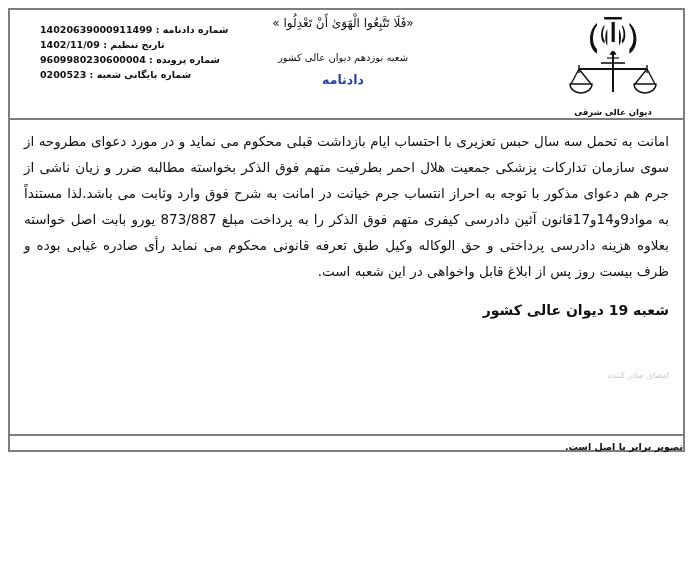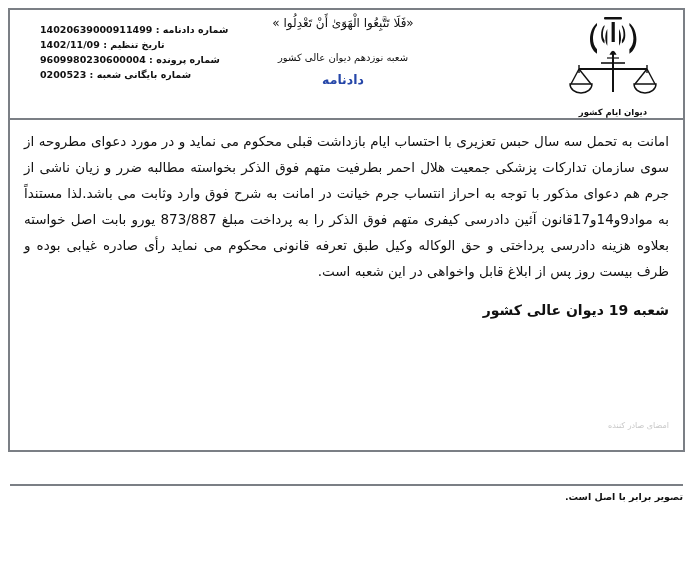--- a/index.html
+++ b/index.html
@@ -104,21 +104,21 @@
 
   .divider {
     height: 2px;
     background: #7b7f85;
     width: 100%;
   }
 
   
   .body-area {
     position: relative;
-    height: 364px;
+    height: 314px;
     padding: 8px 14px 0 14px;
     box-sizing: border-box;
   }
   .body-text {
     font-family: "DejaVu Sans", sans-serif;
     font-size: 13.5px;
     color: #111;
     direction: rtl;
     text-align: justify;
     text-justify: inter-word;
@@ -216,21 +216,21 @@
           <path d="M80 55 L68 70"></path>
           <path d="M80 55 L88 70"></path>
 
           <path d="M3 70 A11 9 0 0 0 25 70 z"></path>
           <path d="M67 70 A11 9 0 0 0 89 70 z"></path>
 
           <path d="M34 49 L58 49" stroke-width="1.6"></path>
           <path d="M40 44 L52 44" stroke-width="1.2"></path>
         </g>
       </svg>
-      <div class="emblem-caption">دیوان ایام کشور</div>
+      <div class="emblem-caption">دیوان عالی شرقی</div>
     </div>
 
     <div class="center-block">
       <div class="ayah">«فَلَا تَتَّبِعُوا الْهَوَىٰ أَنْ تَعْدِلُوا »</div>
       <div class="branch-line">شعبه نوزدهم دیوان عالی کشور</div>
       <div class="doc-type">دادنامه</div>
     </div>
 
     <div class="meta-block">
       <div class="meta-row">

